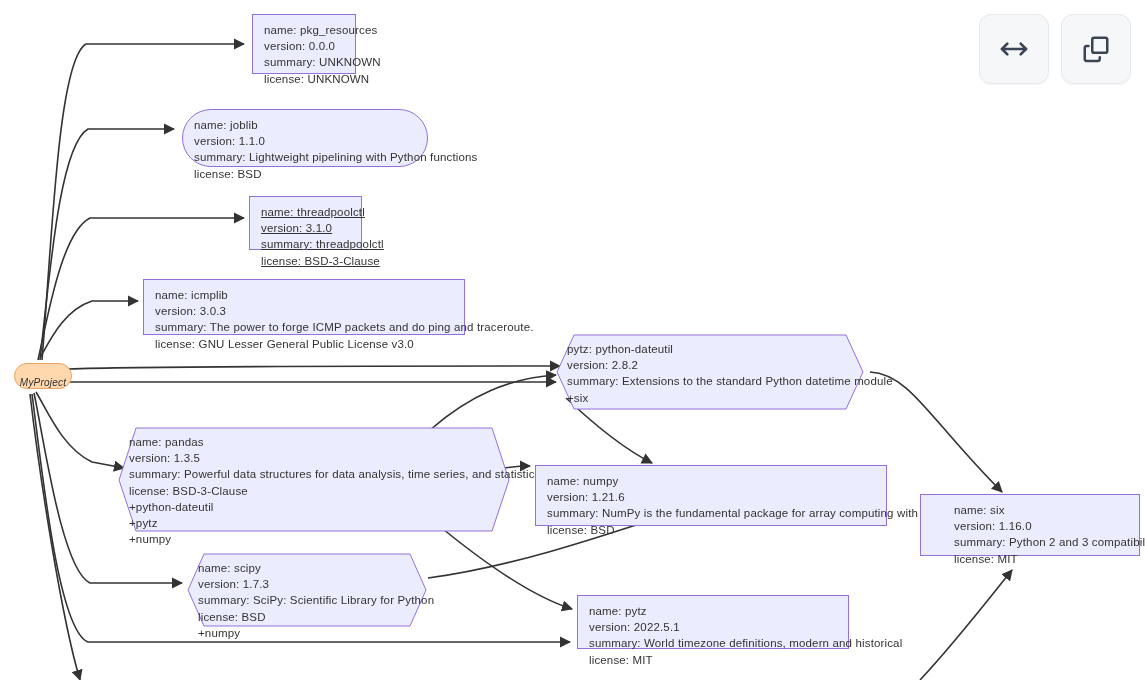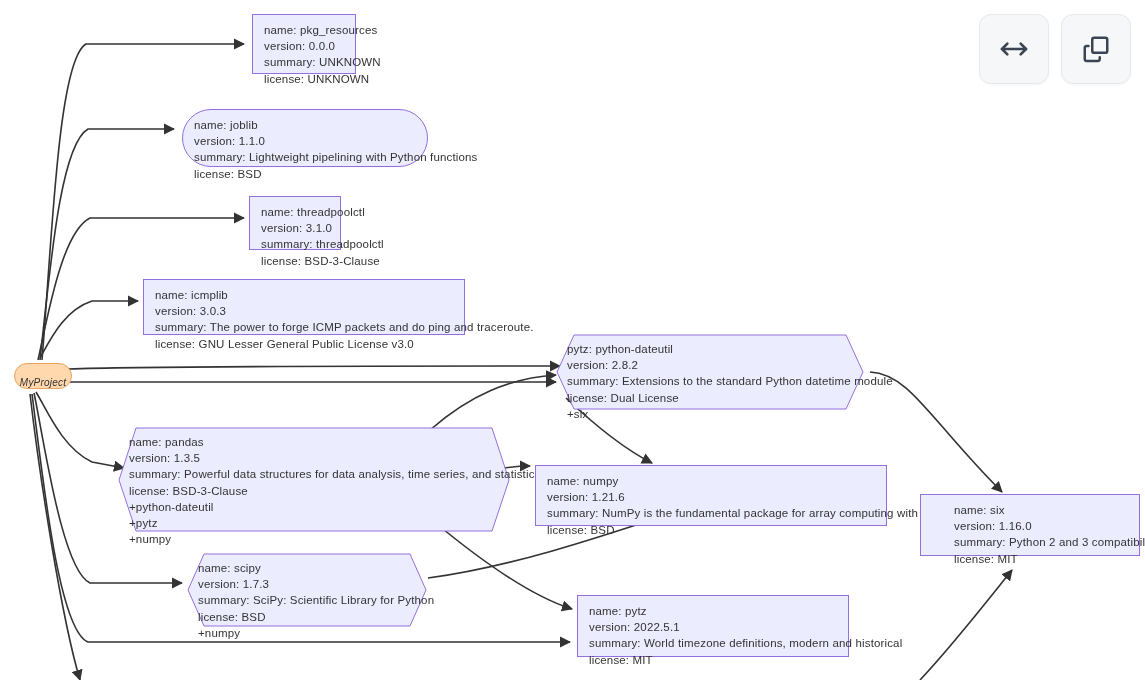--- a/index.html
+++ b/index.html
@@ -156,21 +156,21 @@
     <span class="line">license: UNKNOWN</span>
   </div>
 
   <div class="node" style="left:182px; top:109px; width:246px; height:58px;border-radius:29px;">
     <span class="line">name: joblib</span>
     <span class="line">version: 1.1.0</span>
     <span class="line">summary: Lightweight pipelining with Python functions</span>
     <span class="line">license: BSD</span>
   </div>
 
-  <div class="node" style="left:249px; top:196px; width:92px; height:54px;">
+  <div class="node" style="left:249px; top:196px; width:113px; height:54px;text-decoration:underline;">
     <span class="line">name: threadpoolctl</span>
     <span class="line">version: 3.1.0</span>
     <span class="line">summary: threadpoolctl</span>
     <span class="line">license: BSD-3-Clause</span>
   </div>
 
   <div class="node" style="left:143px; top:279px; width:322px; height:56px;">
     <span class="line">name: icmplib</span>
     <span class="line">version: 3.0.3</span>
     <span class="line">summary: The power to forge ICMP packets and do ping and traceroute.</span>
@@ -179,21 +179,20 @@
 
   <div class="node hex" style="left:556px; top:334px; width:308px; height:76px;">
     <div class="hexbody">
       <svg class="hexsvg" viewBox="0 0 308 76" preserveAspectRatio="none">
         <polygon points="18,1 290,1 307,38 290,75 18,75 1,38" fill="#ECECFF" stroke="#9370DB" stroke-width="1" vector-effect="non-scaling-stroke"></polygon>
       </svg>
       <div class="hextext">
         <span class="line">pytz: python-dateutil</span>
         <span class="line">version: 2.8.2</span>
         <span class="line">summary: Extensions to the standard Python datetime module</span>
-        <span class="line">license: Dual License</span>
         <span class="line">+six</span>
       </div>
     </div>
   </div>
 
   <div class="node hex" style="left:118px; top:427px; width:392px; height:105px;">
     <div class="hexbody">
       <svg class="hexsvg" viewBox="0 0 392 105" preserveAspectRatio="none">
         <polygon points="18,1 374,1 391,53 374,104 18,104 1,53" fill="#ECECFF" stroke="#9370DB" stroke-width="1" vector-effect="non-scaling-stroke"></polygon>
       </svg>
@@ -231,21 +230,21 @@
       <div class="hextext">
         <span class="line">name: scipy</span>
         <span class="line">version: 1.7.3</span>
         <span class="line">summary: SciPy: Scientific Library for Python</span>
         <span class="line">license: BSD</span>
         <span class="line">+numpy</span>
       </div>
     </div>
   </div>
 
-  <div class="node" style="left:577px; top:595px; width:272px; height:62px;">
+  <div class="node" style="left:577px; top:595px; width:272px; height:54px;">
     <span class="line">name: pytz</span>
     <span class="line">version: 2022.5.1</span>
     <span class="line">summary: World timezone definitions, modern and historical</span>
     <span class="line">license: MIT</span>
   </div>
 
   <div id="toolbar">
     <div class="tool-btn" title="Fit width">
       <span>
         <svg width="32" height="32" viewBox="0 0 24 24" fill="none" stroke="#3b4452" stroke-width="2" stroke-linecap="round" stroke-linejoin="round">

